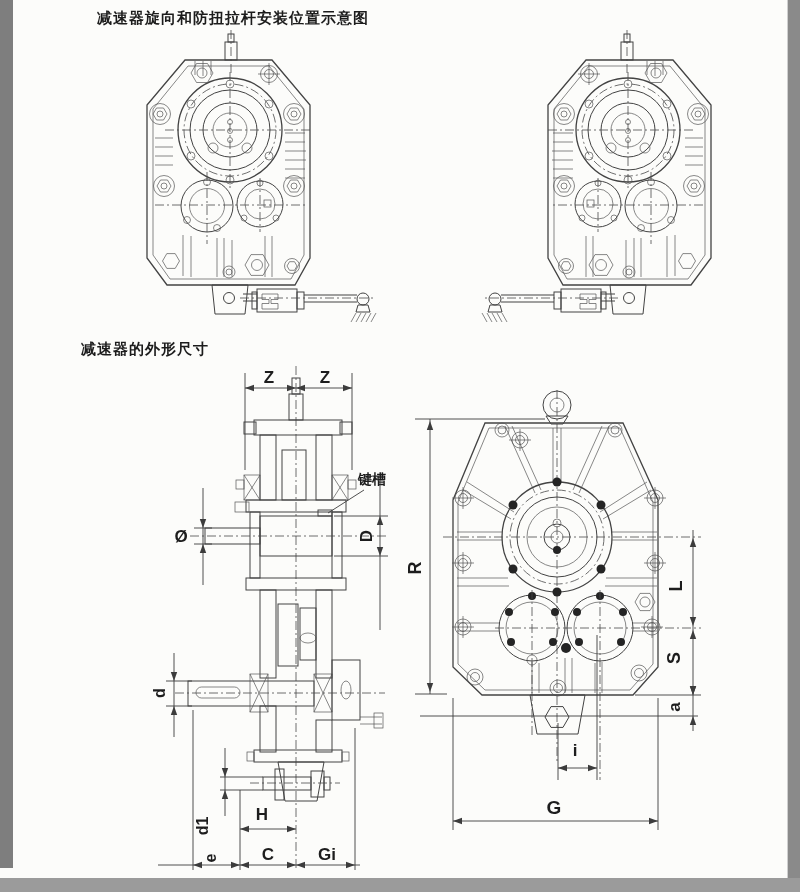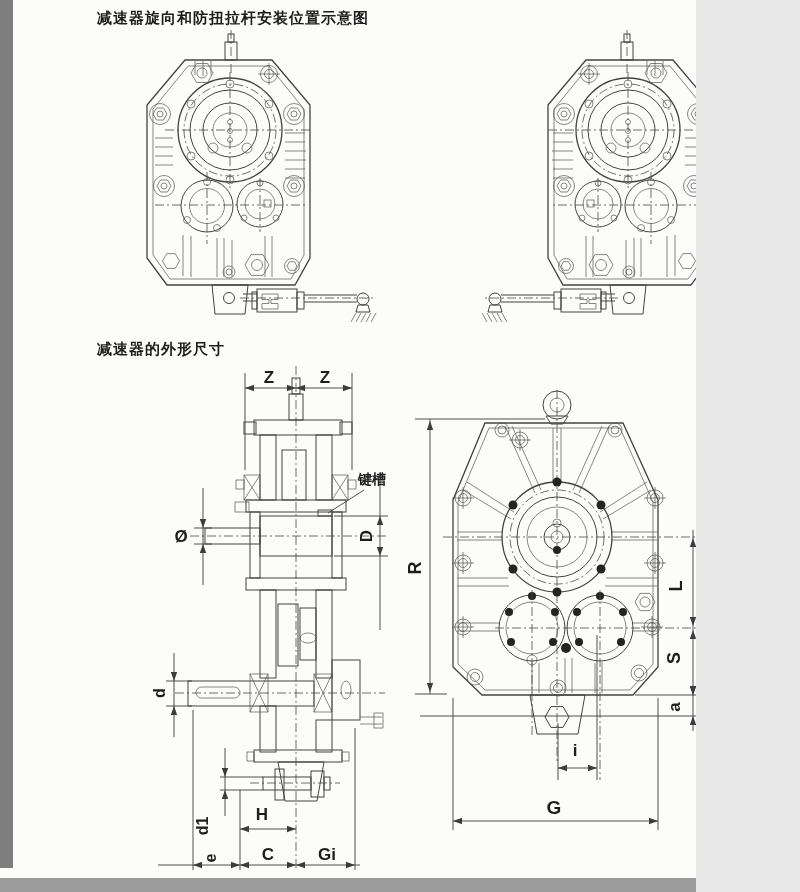--- a/index.html
+++ b/index.html
@@ -1,16 +1,16 @@
 <!DOCTYPE html>
 <html><head>
 <meta charset="utf-8">
 <style>
   html,body{margin:0;padding:0;background:#e8e8e8;}
-  #page{position:relative;width:696px;height:892px;background:#fcfcfa;overflow:hidden;
+  #page{position:relative;width:800px;height:892px;background:#fcfcfa;overflow:hidden;
         font-family:"Liberation Sans",sans-serif;}
   .edge{position:absolute;}
   .title{position:absolute;color:#1c1c1c;font-weight:bold;font-size:15px;letter-spacing:1px;white-space:nowrap;}
   svg{position:absolute;overflow:visible;}
   svg text{fill:#1d1d1d;font-family:"Liberation Sans",sans-serif;font-weight:bold;}
   .dline{stroke:#434343;fill:none;}
   .thin{stroke:#555;stroke-width:.7;fill:none;}
   .cl{stroke:#4a4a4a;stroke-width:.8;fill:none;stroke-dasharray:9 3 2 3;}
   .dim{stroke:#3c3c3c;stroke-width:.9;fill:none;}
   .dotfill{fill:#242424;stroke:none;}
@@ -147,21 +147,21 @@
             <line x1="211" y1="292" x2="216" y2="283"></line>
         <line x1="216" y1="292" x2="221" y2="283"></line>
             <line x1="221" y1="292" x2="226" y2="283"></line>
         <line x1="226" y1="292" x2="231" y2="283"></line>
       </g>
     </g>
   </defs>
 </svg>
 
 <div class="title" style="left:97px;top:9px;">减速器旋向和防扭拉杆安装位置示意图</div>
-<div class="title" style="left:97px;top:340px;">减速器的外形尺寸</div>
+<div class="title" style="left:81px;top:340px;">减速器的外形尺寸</div>
 
 <svg style="left:145px;top:30px" width="240" height="295" viewBox="0 0 240 295">
   <use href="#reducer-front"></use>
 </svg>
 <svg style="left:473px;top:30px" width="240" height="295" viewBox="0 0 240 295">
   <use href="#reducer-front" transform="translate(240,0) scale(-1,1)"></use>
 </svg>
 
 <svg style="left:150px;top:360px" width="245" height="515" viewBox="0 0 245 515">
 

